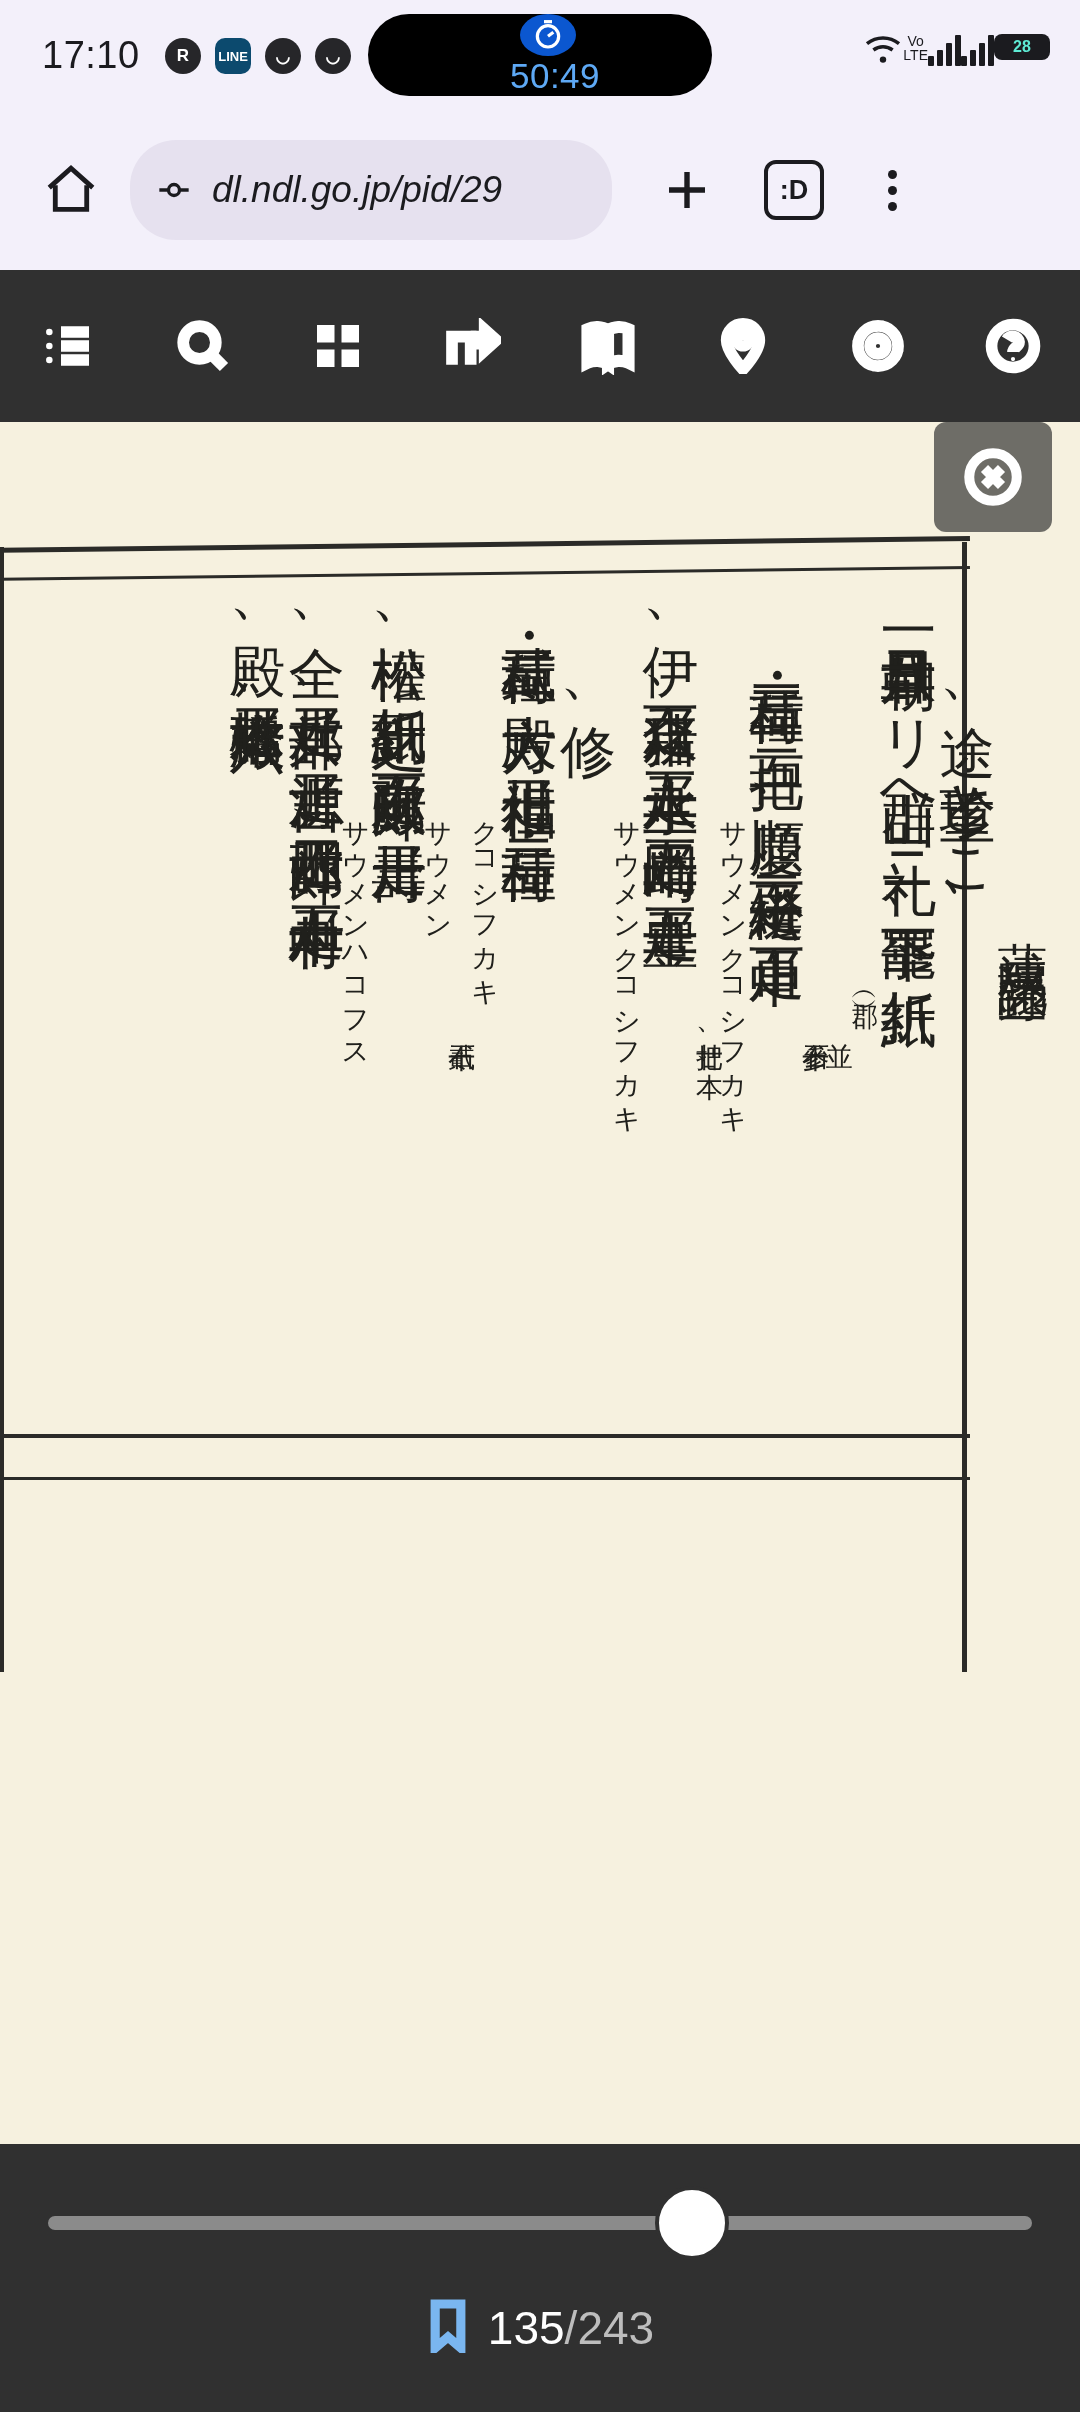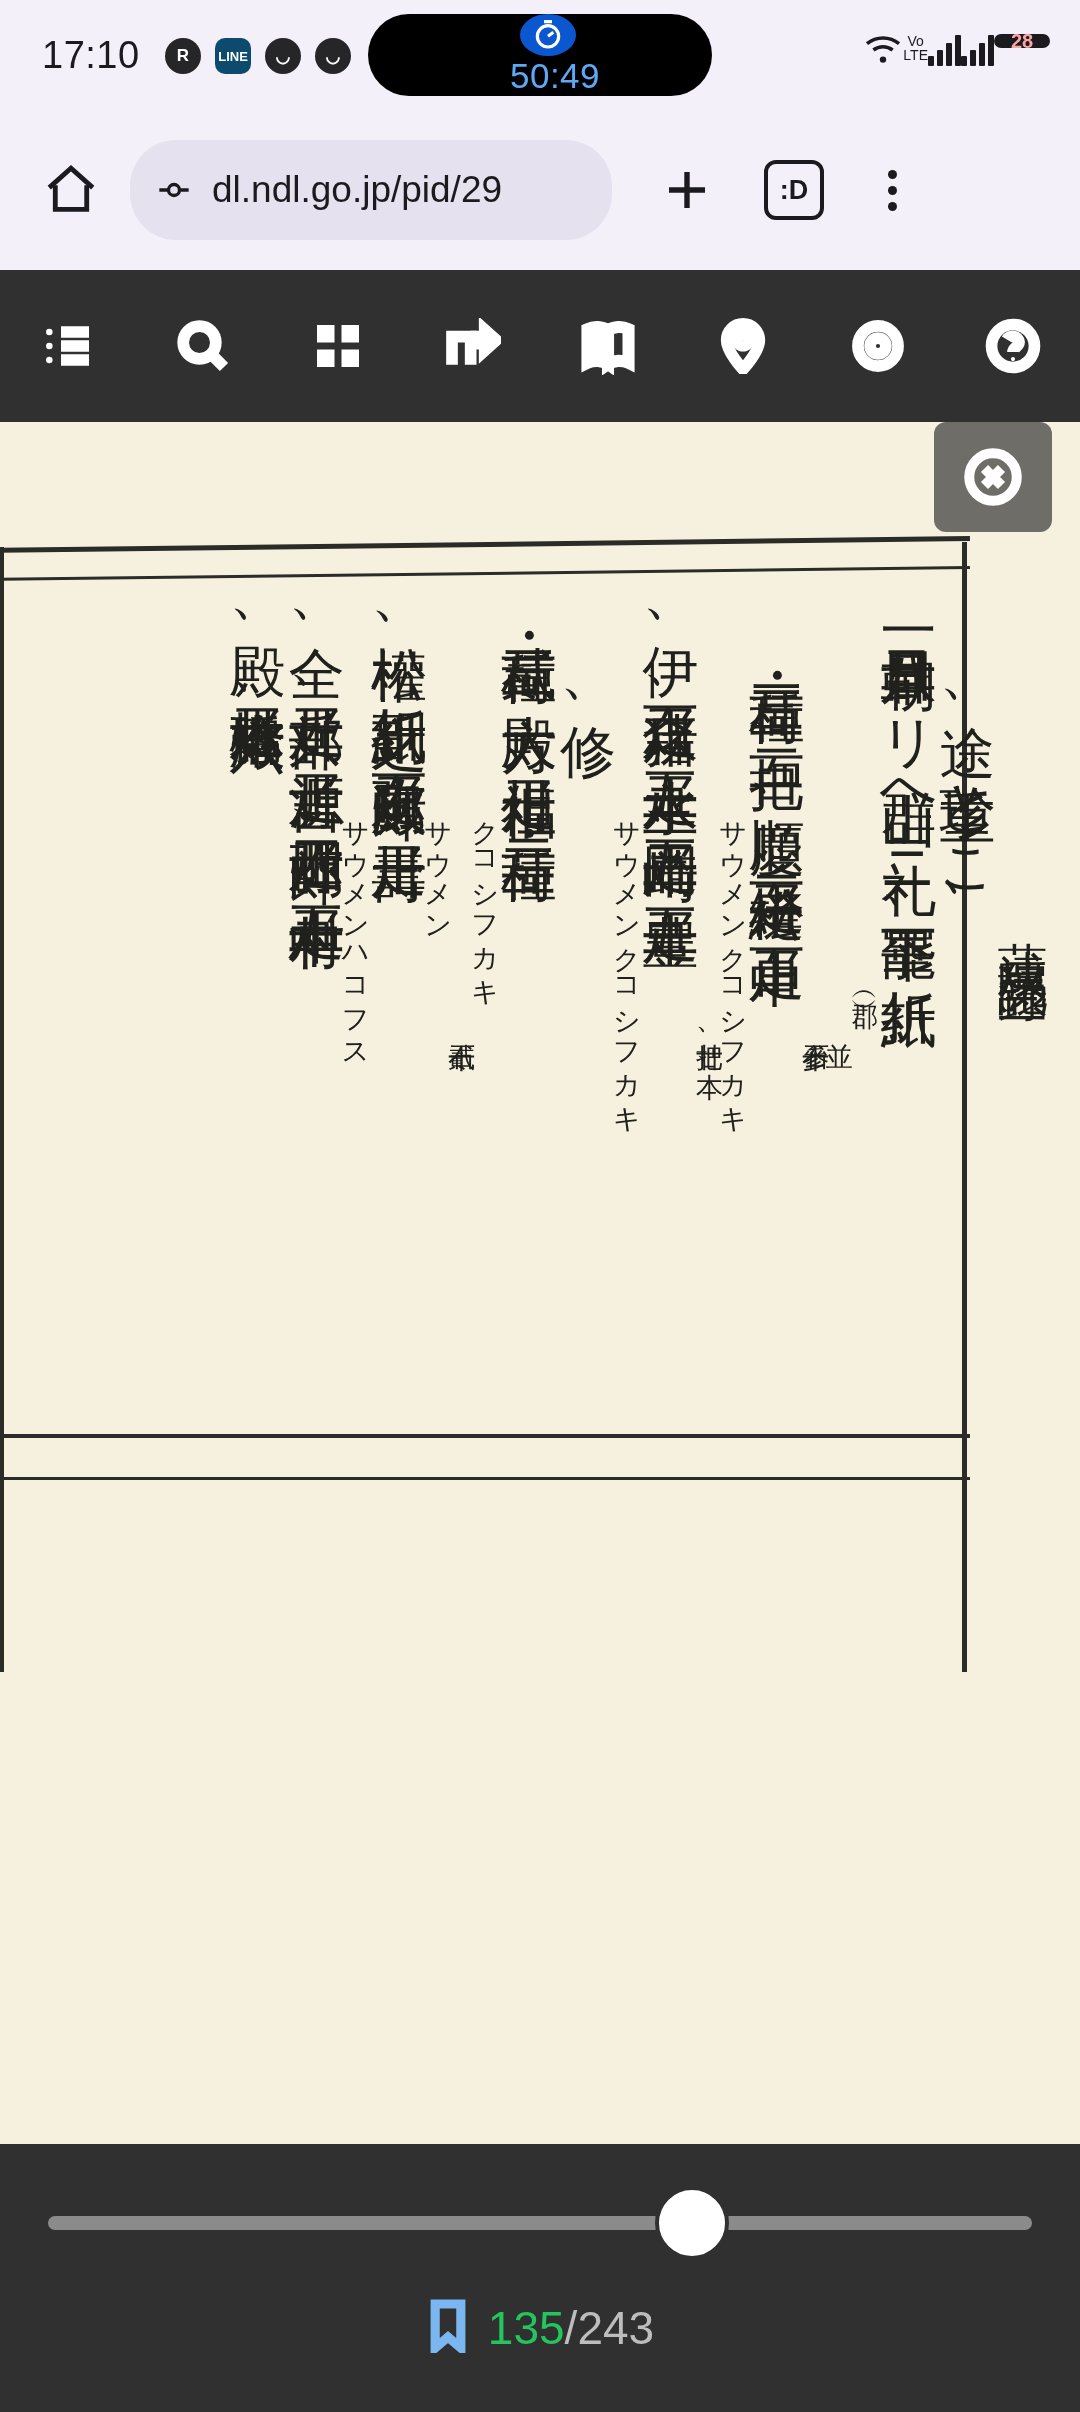--- a/index.html
+++ b/index.html
@@ -61,40 +61,41 @@
   .sig-bars { display: flex; align-items: flex-end; gap: 3px; height: 32px; }
   .sig-bars i { display: block; width: 6px; background: #1b1b1f; border-radius: 1px; }
   .sig-bars i:nth-child(1) { height: 10px; }
   .sig-bars i:nth-child(2) { height: 16px; }
   .sig-bars i:nth-child(3) { height: 23px; }
   .sig-bars i:nth-child(4) { height: 31px; }
   #volte {
     font-size: 14px; line-height: 1.0; color: #1b1b1f; text-align: center;
   }
   #battery {
-    width: 56px; height: 14px; border-radius: 8px; background: #1b1b1f;
-    color: #fca5a5; font-size: 20px; display: flex;
+    width: 56px; height: 26px; border-radius: 8px; background: #1b1b1f;
+    color: #5eead4; font-size: 16px; display: flex;
     align-items: center; justify-content: center; font-weight: bold;
   }
 
   
   #browser-bar {
     position: absolute; top: 110px; left: 0;
     width: 1080px; height: 160px;
     background: #f3f0fa;
     display: flex; align-items: center;
   }
   #home-btn { margin-left: 36px; width: 70px; height: 70px;
     display: flex; align-items: center; justify-content: center; }
   #omnibox {
     margin-left: 24px;
     width: 482px; height: 100px;
     background: #e6e1ef; border-radius: 46px;
     display: flex; align-items: center; padding: 0 22px;
     overflow: hidden;
+    font-style: italic;
   }
   #omnibox-url {
     font-size: 37px; color: #1b1b1f; margin-left: 16px;
     white-space: nowrap; overflow: hidden;
   }
   #newtab-btn { margin-left: 40px; width: 70px; height: 70px;
     display:flex; align-items:center; justify-content:center; }
   #tabcount-btn {
     margin-left: 42px; width: 60px; height: 60px;
     border: 4px solid #1b1b1f; border-radius: 12px;
@@ -229,21 +230,21 @@
     background: #ffffff; border: 4px solid #303030;
   }
   #page-indicator {
     position: absolute; left: 0; top: 155px; width: 1080px;
     display: flex; align-items: center; justify-content: center; gap: 18px;
   }
   #bookmark-icon svg { stroke: #7ab6f0; fill: none; stroke-width: 5; }
   #page-num {
     font-size: 46px; color: #e8e8e8;
   }
-  #page-num .cur { color: #22c55e; text-align: center; }
+  #page-num .cur { color: #ffffff; text-align: center; }
   #page-num .sep { color: #bdbdbd; }
 </style>
 </head>
 <body>
 
 <div id="screen">
 
   <div id="status-bar">
     <div id="status-clock">17:10</div>
 

